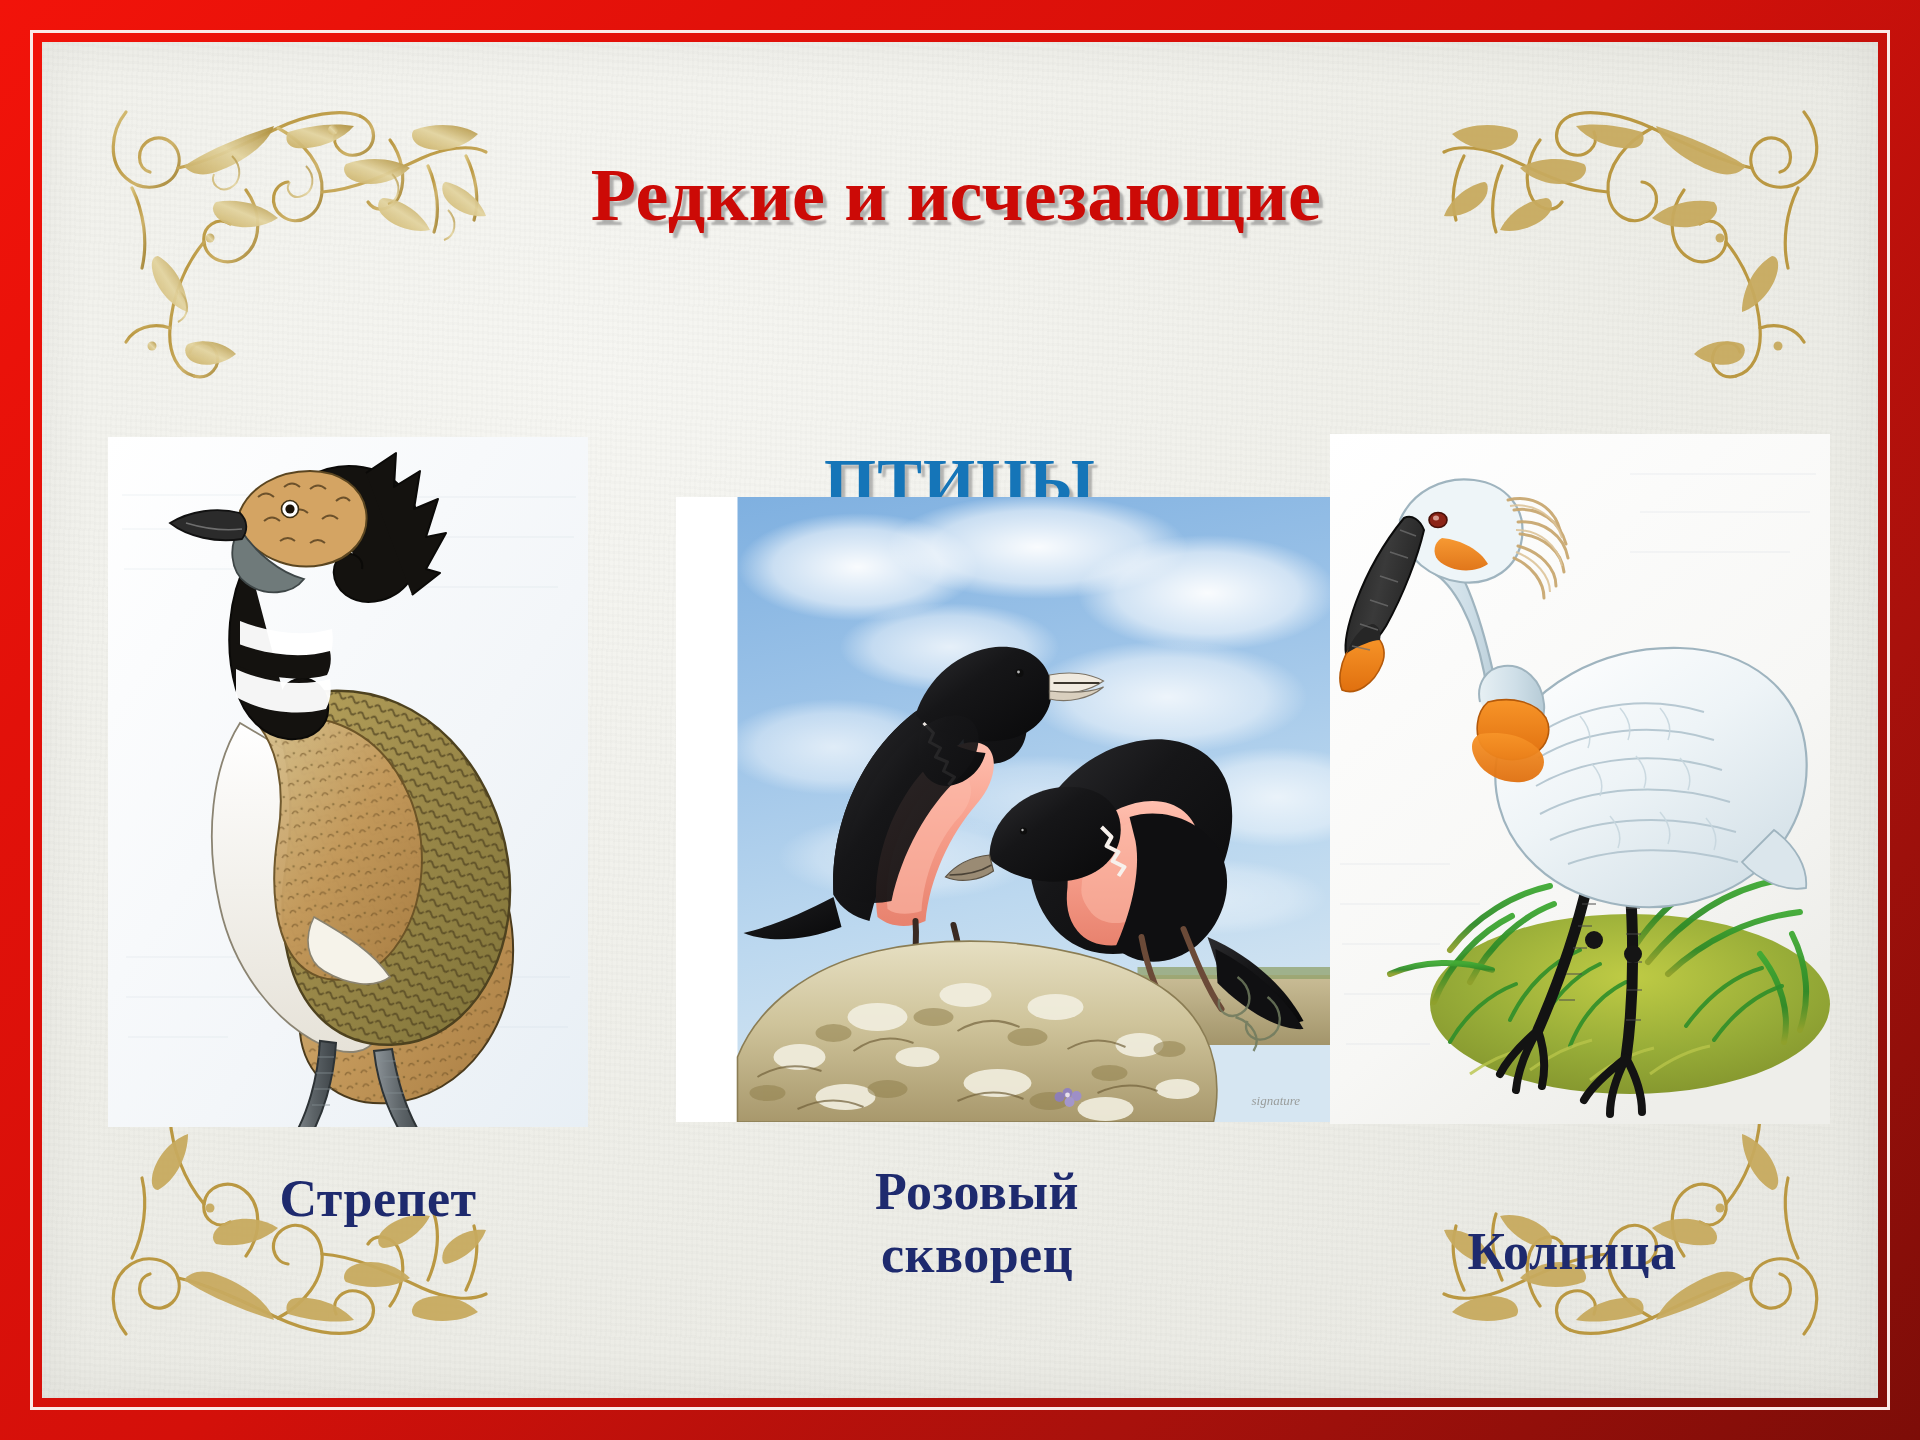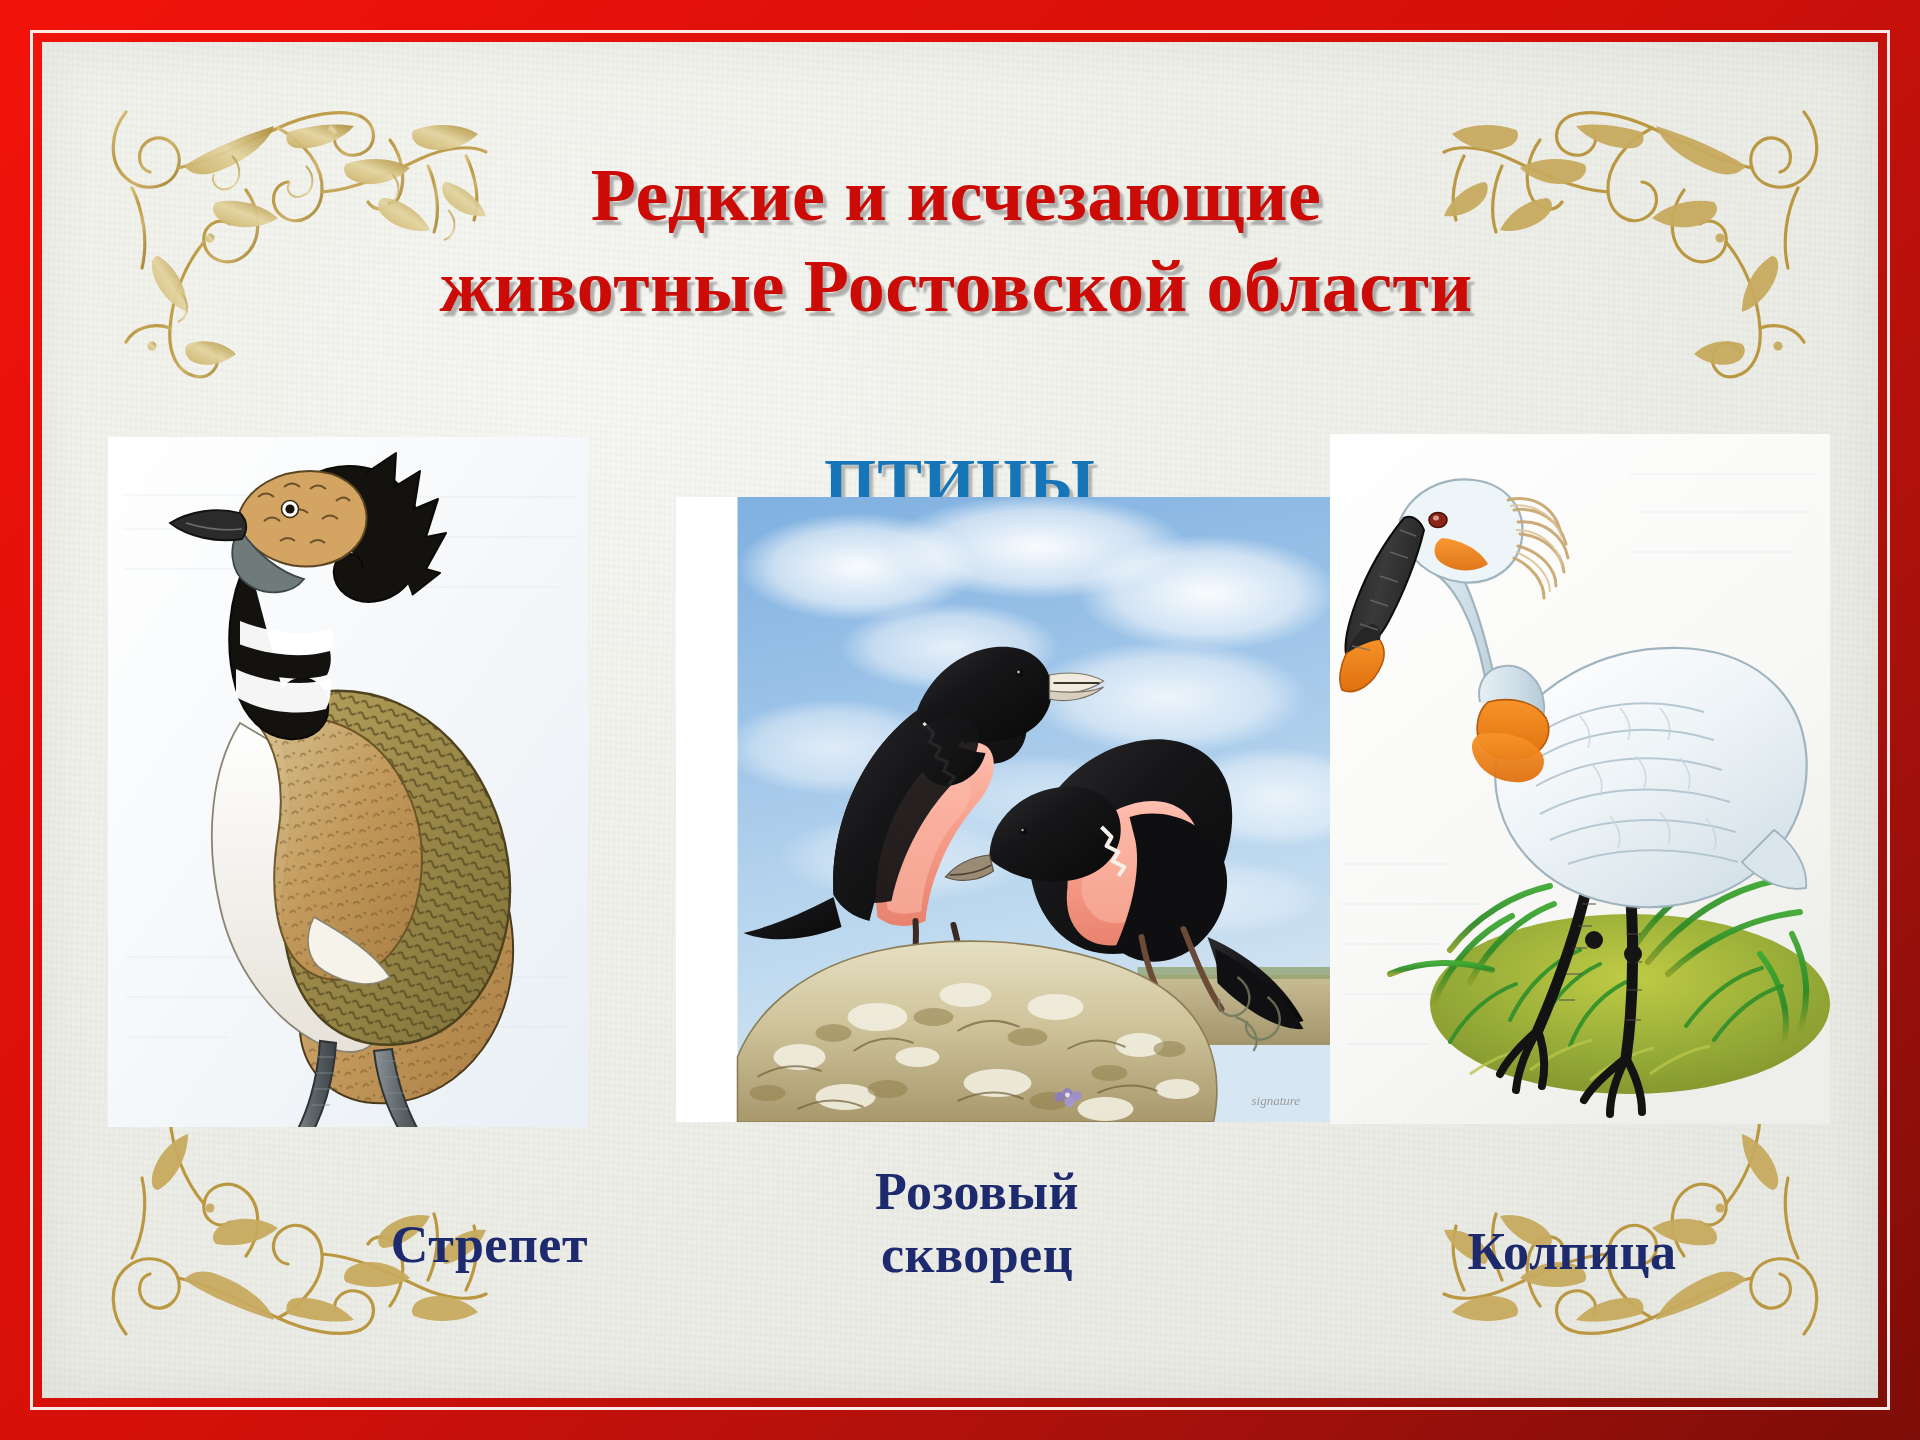--- a/index.html
+++ b/index.html
@@ -77,21 +77,21 @@
 
   
   .caption{
     position:absolute;
     font-size:52px;font-weight:700;
     color:#1e2a6e;
     text-align:center;
     line-height:1.22;
     letter-spacing:.5px;
   }
-  #cap-strepet{left:126px; top:1171px; width:420px;text-align:right;}
+  #cap-strepet{left:126px; top:1125px; width:420px;}
   #cap-skvorec{left:700px; top:1118px; width:470px;}
   #cap-kolpica{left:1290px;top:1178px; width:480px;}
 </style>
 </head>
 <body>
 
 <div class="slide">
 
   <div class="frame-hairline"></div>
 
@@ -249,21 +249,20 @@
           <path d="M354 112 C372 116 388 130 394 146 C376 148 358 138 352 126 C349 119 350 112 354 112Z"></path>
           <circle cx="241" cy="60" r="5"></circle>
             <circle cx="118" cy="168" r="4.5"></circle>
             <circle cx="60" cy="276" r="4.5"></circle>
         </g>
       </svg>
     </div>
 
     <div class="title">
       <div>Редкие и исчезающие</div>
-      <div>животные Ростовской области</div>
     </div>
 
     <div class="subtitle">ПТИЦЫ</div>
 
     <div class="panel" id="panel-strepet">
       <svg viewBox="0 0 480 690" xmlns="http://www.w3.org/2000/svg">
         <defs>
           <linearGradient id="bgPaper1" x1="0" y1="0" x2="1" y2="1">
             <stop offset="0%" stop-color="#ffffff"></stop>
             <stop offset="60%" stop-color="#f3f6f9"></stop>

